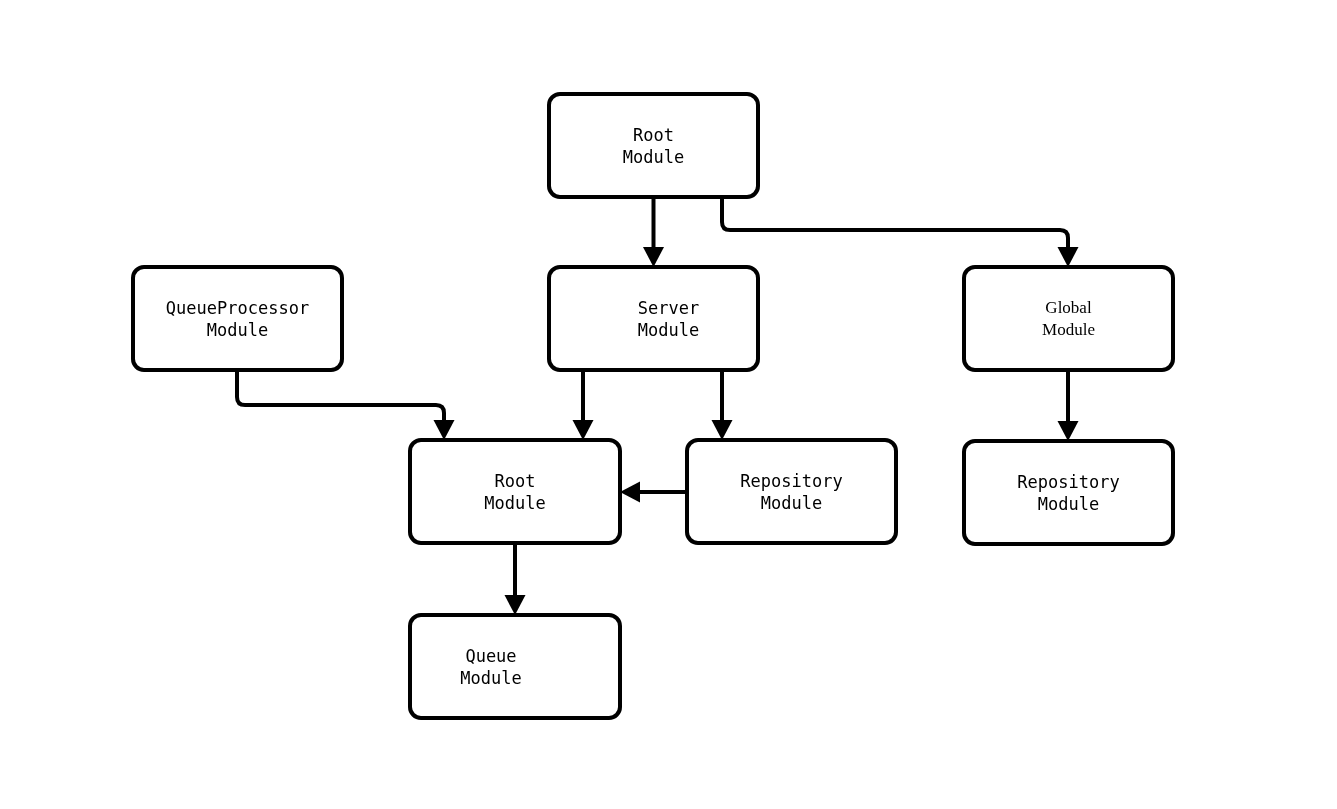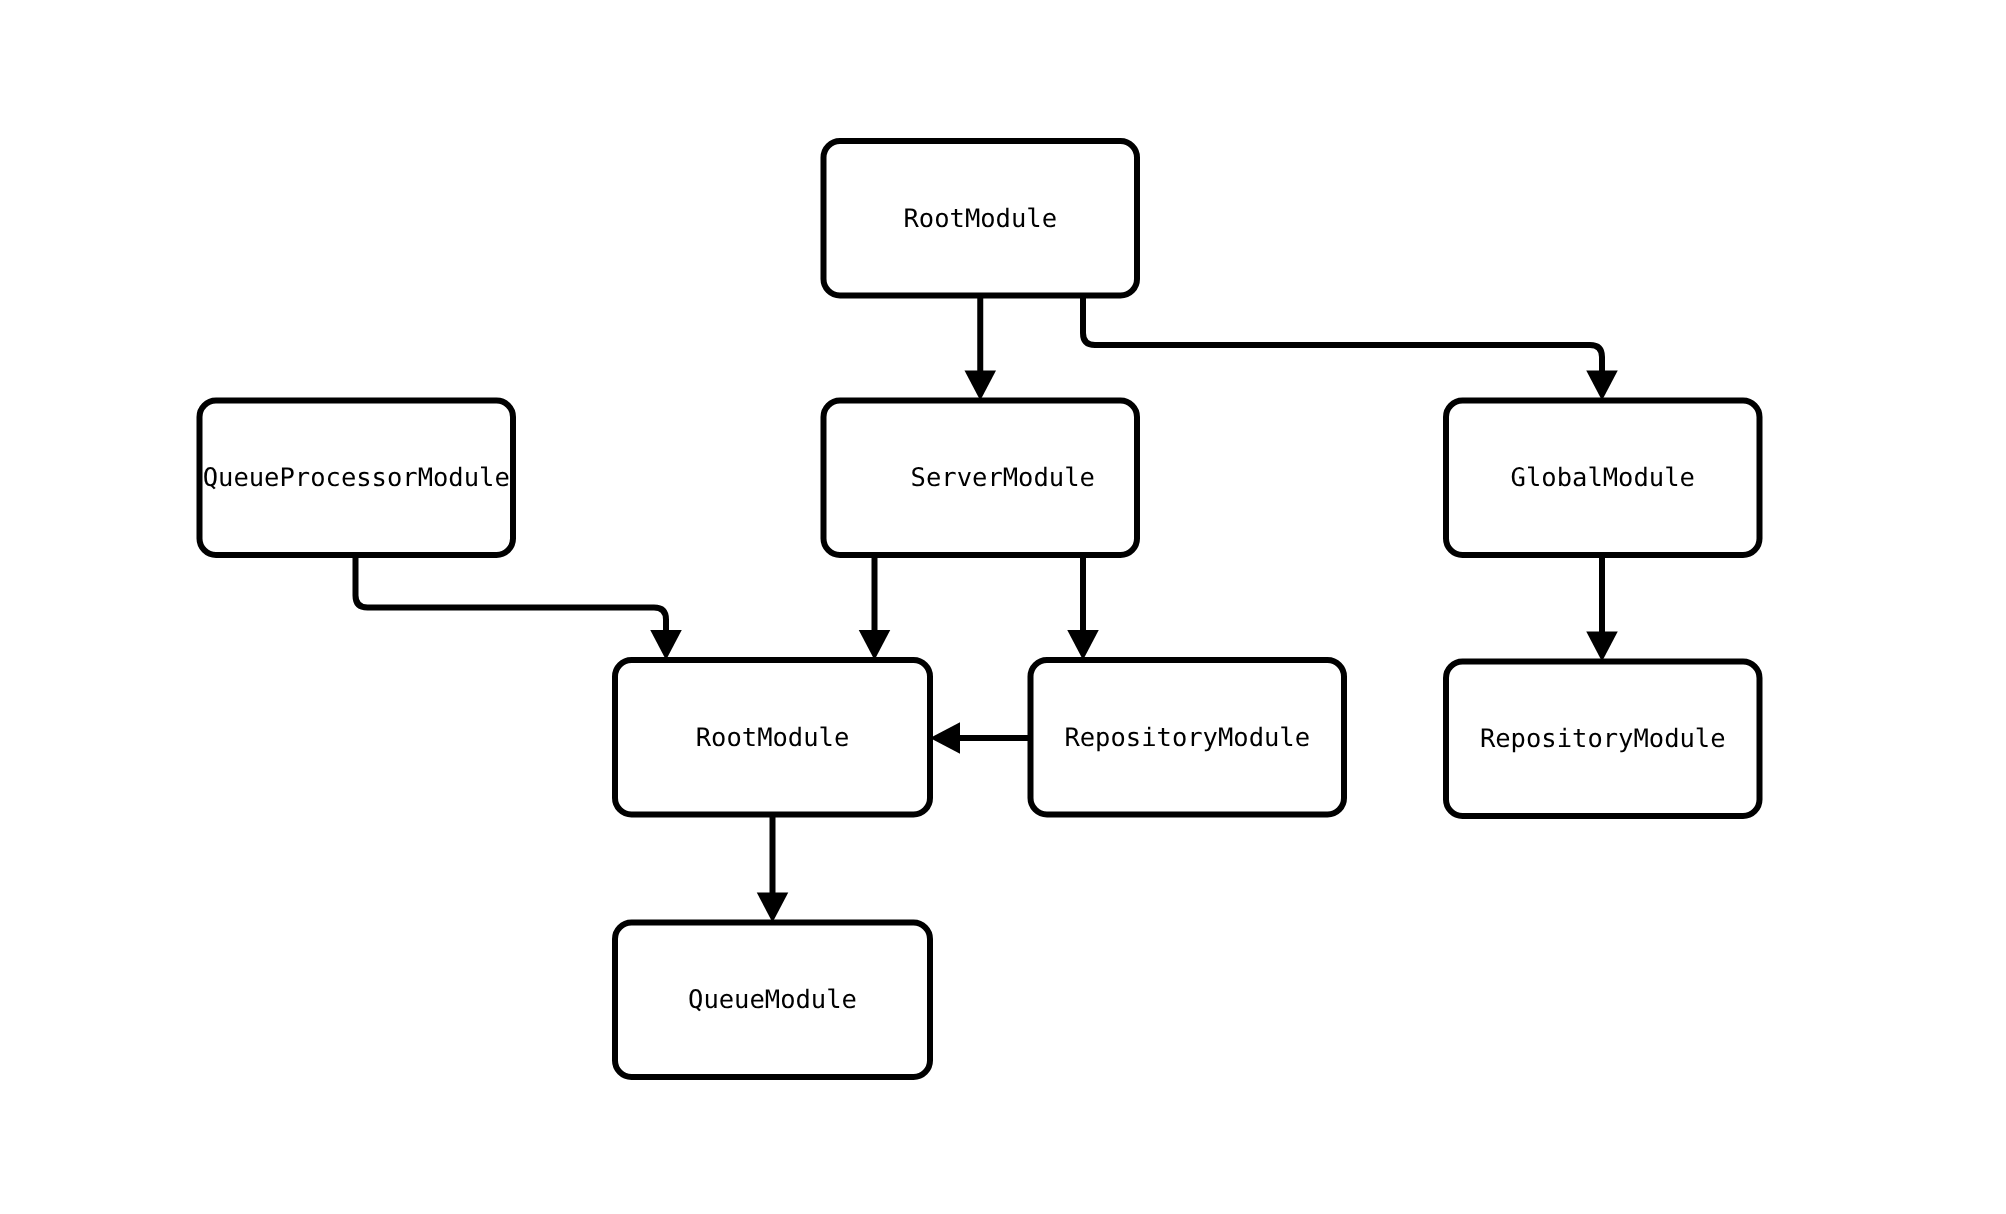--- a/index.html
+++ b/index.html
@@ -40,21 +40,21 @@
     stroke-linecap: butt;
     stroke-linejoin: round;
   }
   .arrow-head {
     fill: #000000;
     stroke: none;
   }
   .node-label {
     position: absolute;
     display: flex;
-    flex-direction: row;
+    flex-direction: column;
     align-items: center;
     justify-content: center;
     text-align: center;
     font-family: "DejaVu Sans Mono", "Liberation Mono", monospace;
     font-size: 17px;
     line-height: 22px;
     color: #000000;
     letter-spacing: 0px;
     pointer-events: none;
     white-space: pre;
@@ -136,38 +136,38 @@
   <div class="node-label" style="left:133px; top:267px; width:209px; height:103px;">
     <span class="line1">QueueProcessor</span>
     <span class="line2">Module</span>
   </div>
 
   <div class="node-label" style="left:564px; top:267px; width:209px; height:103px;">
     <span class="line1">Server</span>
     <span class="line2">Module</span>
   </div>
 
-  <div class="node-label" style="left:964px; top:267px; width:209px; height:103px;">
+  <div class="node-label" style="left:964px; top:267px; width:209px; height:103px;font-family:Liberation Serif, serif;">
     <span class="line1">Global</span>
     <span class="line2">Module</span>
   </div>
 
   <div class="node-label" style="left:410px; top:440px; width:210px; height:103px;">
     <span class="line1">Root</span>
     <span class="line2">Module</span>
   </div>
 
   <div class="node-label" style="left:687px; top:440px; width:209px; height:103px;">
     <span class="line1">Repository</span>
     <span class="line2">Module</span>
   </div>
 
   <div class="node-label" style="left:964px; top:441px; width:209px; height:103px;">
     <span class="line1">Repository</span>
     <span class="line2">Module</span>
   </div>
 
-  <div class="node-label" style="left:410px; top:615px; width:210px; height:103px;">
+  <div class="node-label" style="left:386px; top:615px; width:210px; height:103px;">
     <span class="line1">Queue</span>
     <span class="line2">Module</span>
   </div>
 
 </div>
 
 </body></html>

